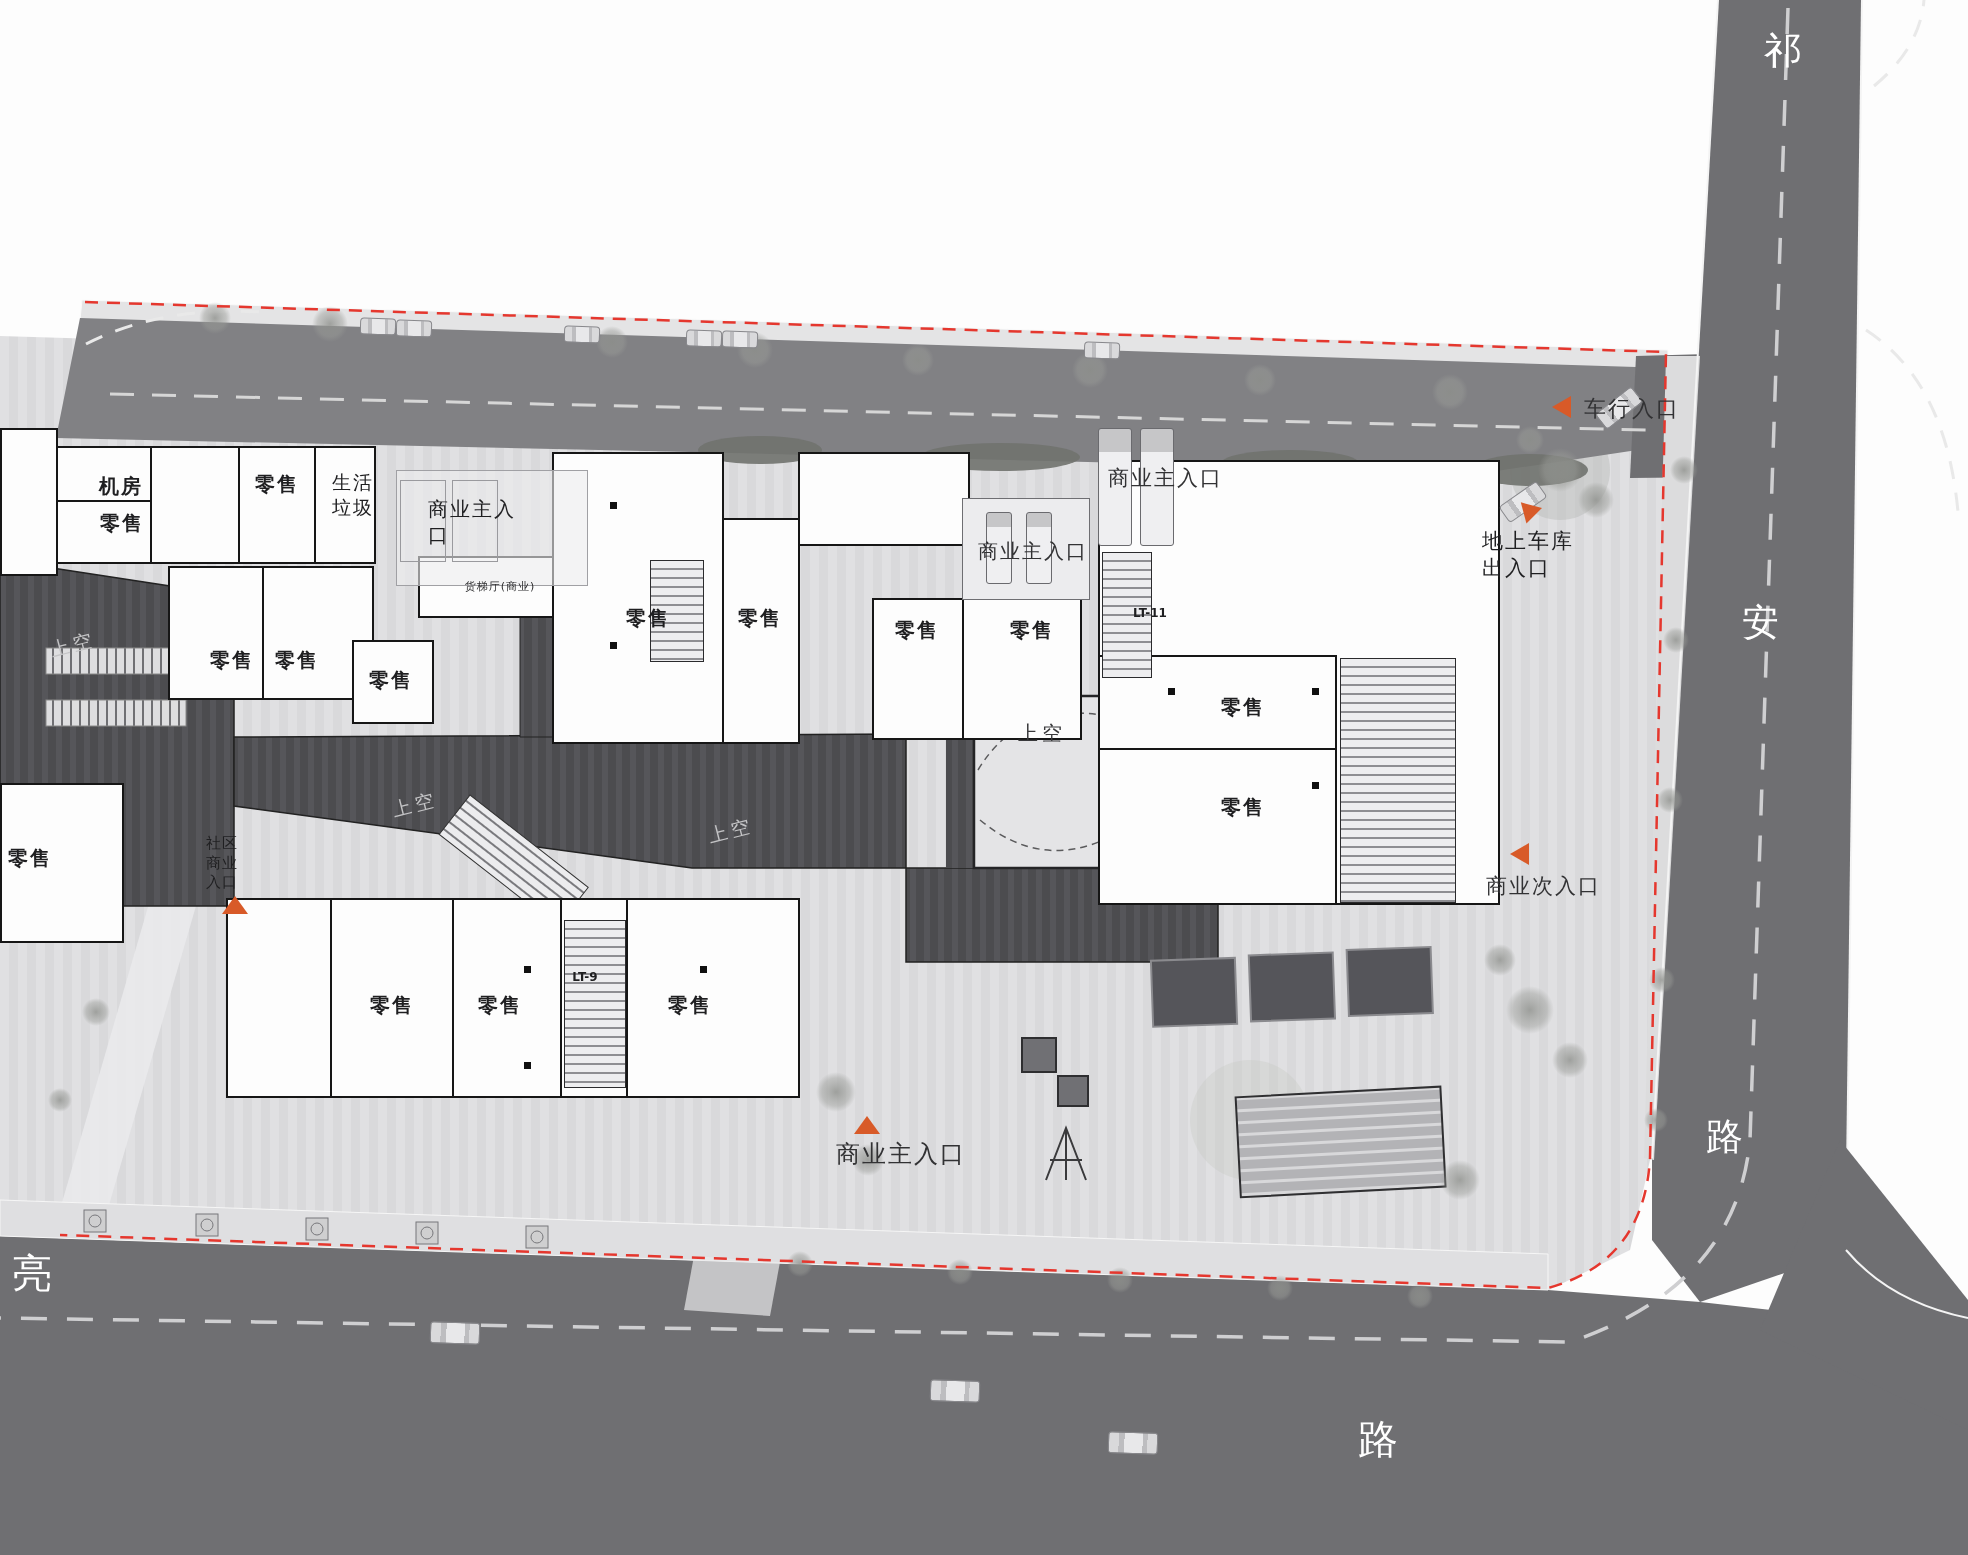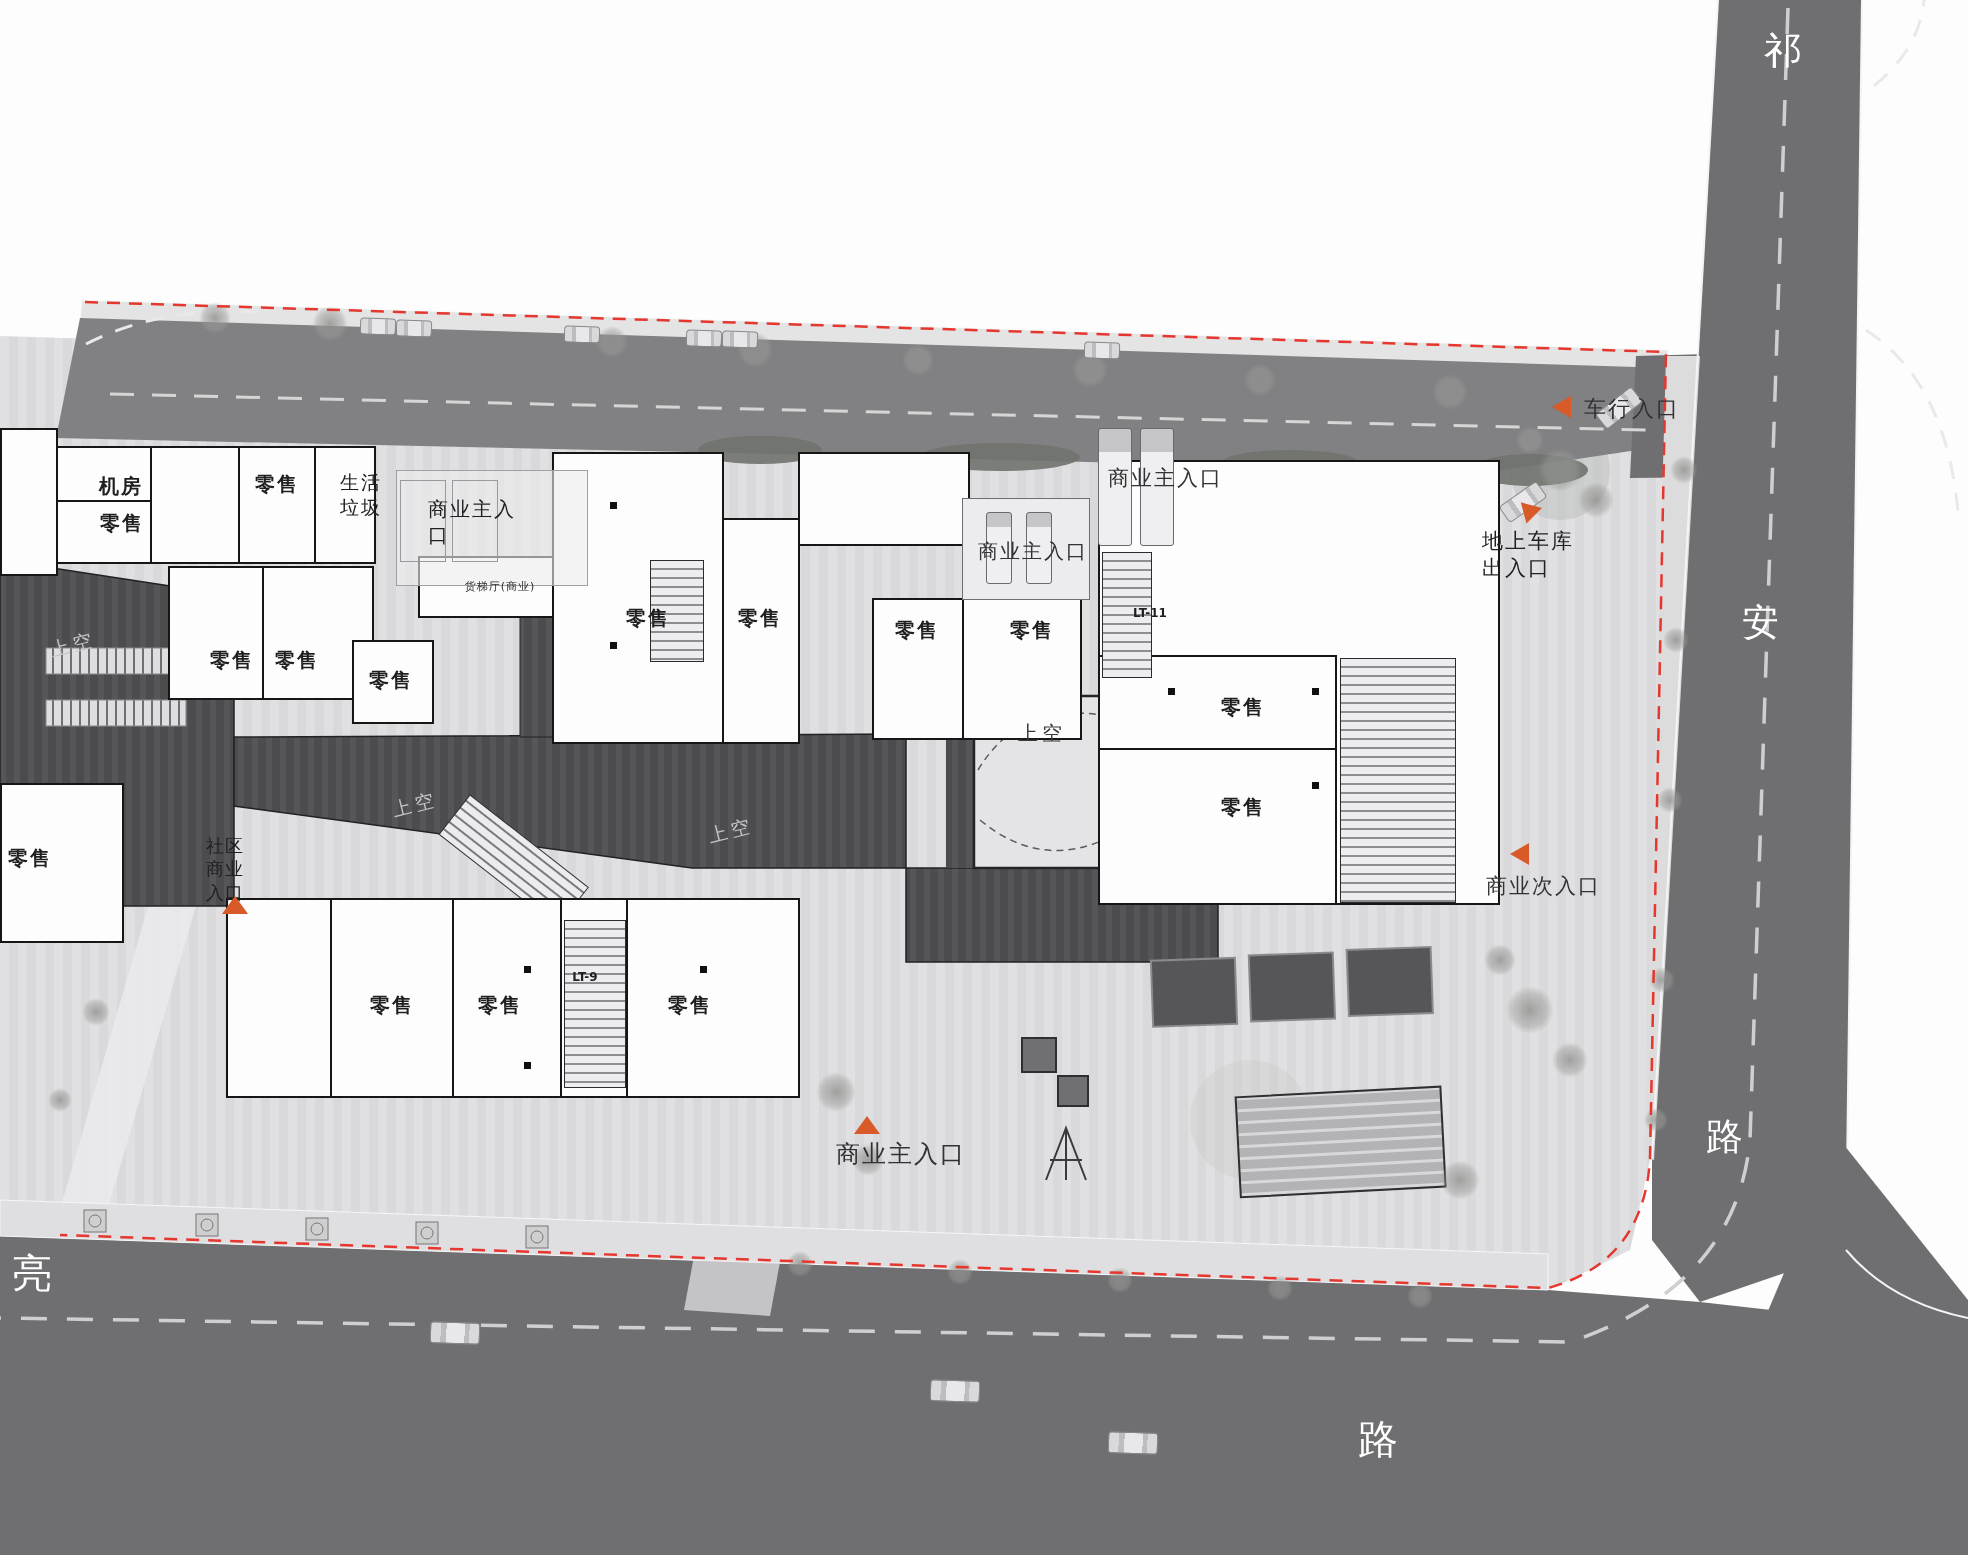--- a/index.html
+++ b/index.html
@@ -254,21 +254,21 @@
   <div class="car" style="left:1084px;top:342px;width:34px;height:15px;transform:rotate(1.8deg)"></div>
   <div class="car" style="left:1596px;top:398px;width:44px;height:18px;transform:rotate(-38deg)"></div>
   <div class="car" style="left:1500px;top:492px;width:44px;height:18px;transform:rotate(-35deg)"></div>
   <div class="car" style="left:430px;top:1322px;width:48px;height:20px;transform:rotate(2deg)"></div>
   <div class="car" style="left:930px;top:1380px;width:48px;height:20px;transform:rotate(2deg)"></div>
   <div class="car" style="left:1108px;top:1432px;width:48px;height:20px;transform:rotate(2deg)"></div>
 
   <div class="rlabel" style="left:121px;top:486px">机房</div>
   <div class="rlabel" style="left:122px;top:523px">零售</div>
   <div class="rlabel" style="left:277px;top:484px">零售</div>
-  <div class="wraplbl" style="left:340px;top:470px;width:46px;font-size:19px">生活垃圾</div>
+  <div class="wraplbl" style="left:332px;top:470px;width:46px;font-size:19px">生活垃圾</div>
   <div class="wraplbl" style="left:428px;top:496px;width:96px">商业主入口</div>
   <div class="tinylbl" style="left:500px;top:586px">货梯厅(商业)</div>
   <div class="rlabel" style="left:232px;top:660px">零售</div>
   <div class="rlabel" style="left:297px;top:660px">零售</div>
   <div class="rlabel" style="left:391px;top:680px">零售</div>
   <div class="rlabel" style="left:648px;top:618px">零售</div>
   <div class="rlabel" style="left:760px;top:618px">零售</div>
   <div class="rlabel" style="left:917px;top:630px">零售</div>
   <div class="rlabel" style="left:1032px;top:630px">零售</div>
   <div class="rlabel" style="left:1243px;top:707px">零售</div>
@@ -292,21 +292,21 @@
 
   <div class="tri-left" style="left:1518px;top:498px;transform:rotate(45deg)"></div>
   <div class="wraplbl" style="left:1482px;top:528px;width:96px;font-size:21px">地上车库出入口</div>
 
   <div class="tri-left" style="left:1510px;top:843px"></div>
   <div class="ent-label" style="left:1486px;top:872px">商业次入口</div>
 
   <div class="tri-up" style="left:854px;top:1116px"></div>
   <div class="ent-label" style="left:836px;top:1138px;font-size:24px">商业主入口</div>
 
-  <div class="wraplbl" style="left:206px;top:834px;width:44px;font-size:18px;letter-spacing:1px">社区商业入口</div>
+  <div class="wraplbl" style="left:206px;top:834px;width:44px;font-size:15px;letter-spacing:1px">社区商业入口</div>
   <div class="tri-up" style="left:222px;top:896px"></div>
 
   <div class="roadchar" style="left:1764px;top:26px">祁</div>
   <div class="roadchar" style="left:1742px;top:598px">安</div>
   <div class="roadchar" style="left:1706px;top:1112px">路</div>
   <div class="roadchar" style="left:12px;top:1246px;font-size:40px">亮</div>
   <div class="roadchar" style="left:1358px;top:1412px;font-size:40px">路</div>
 
 </div>
 

